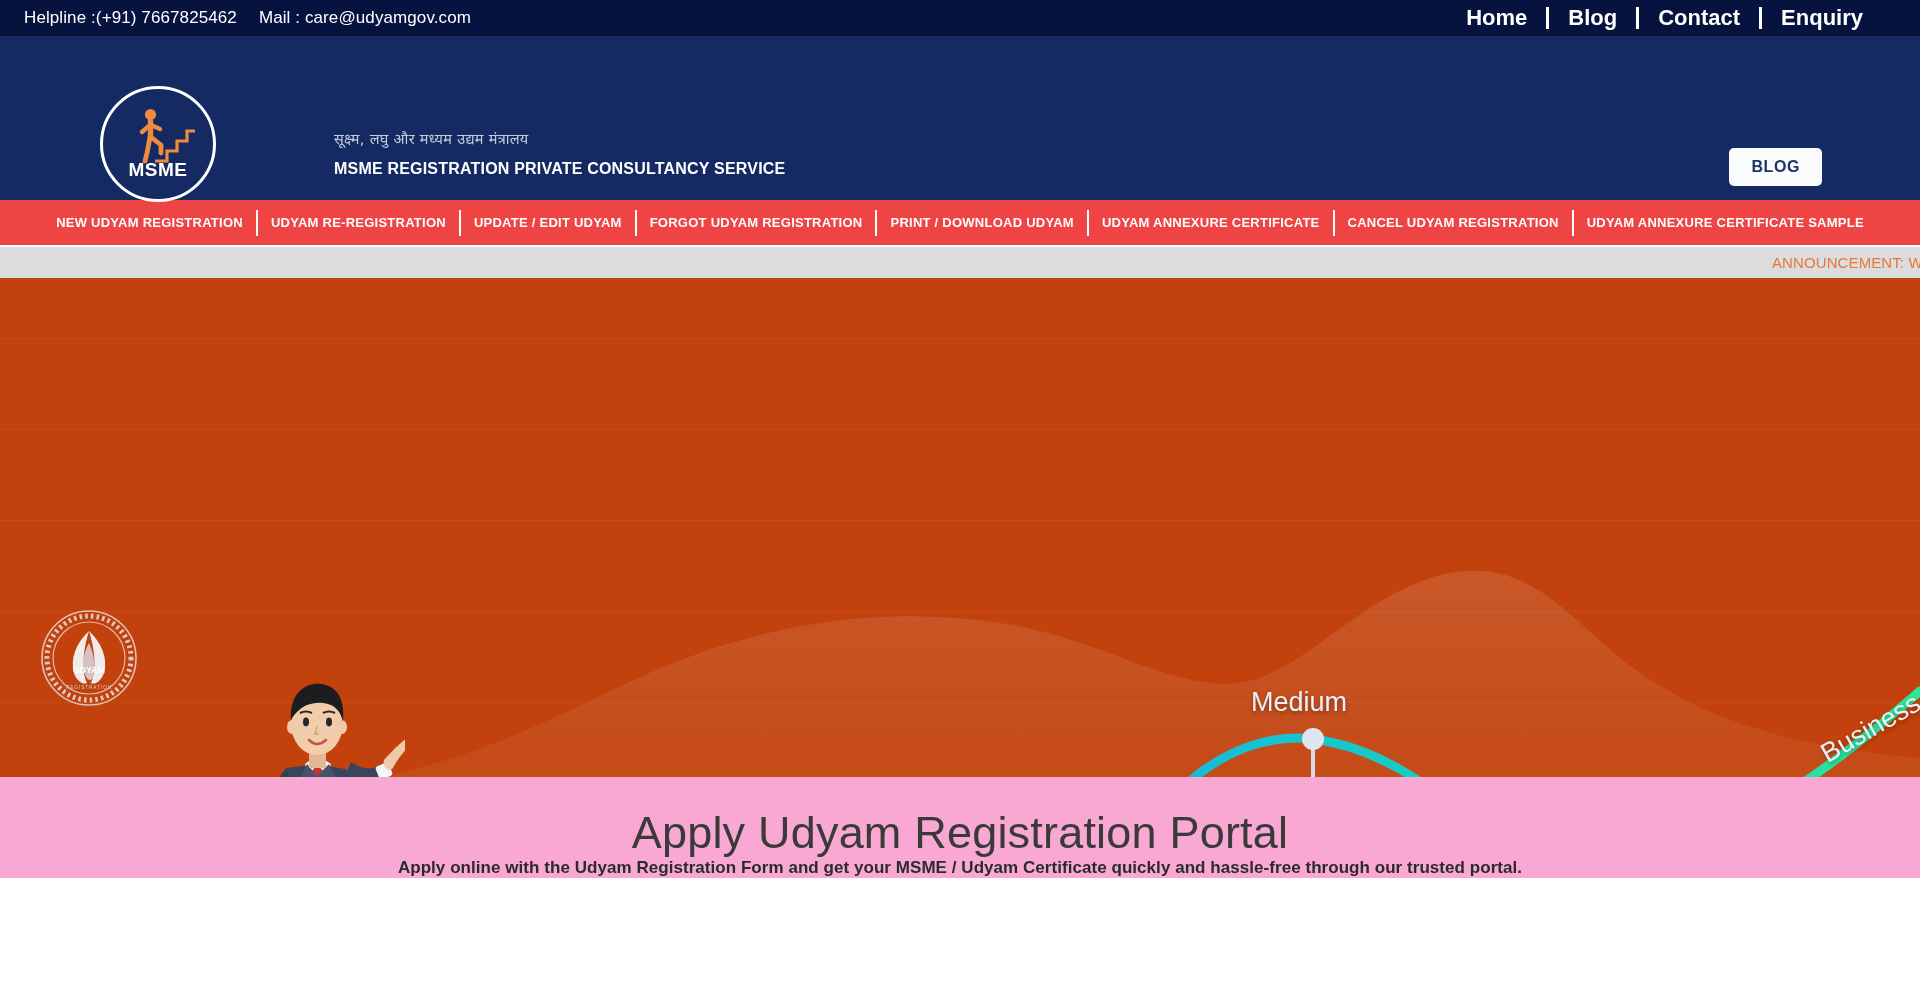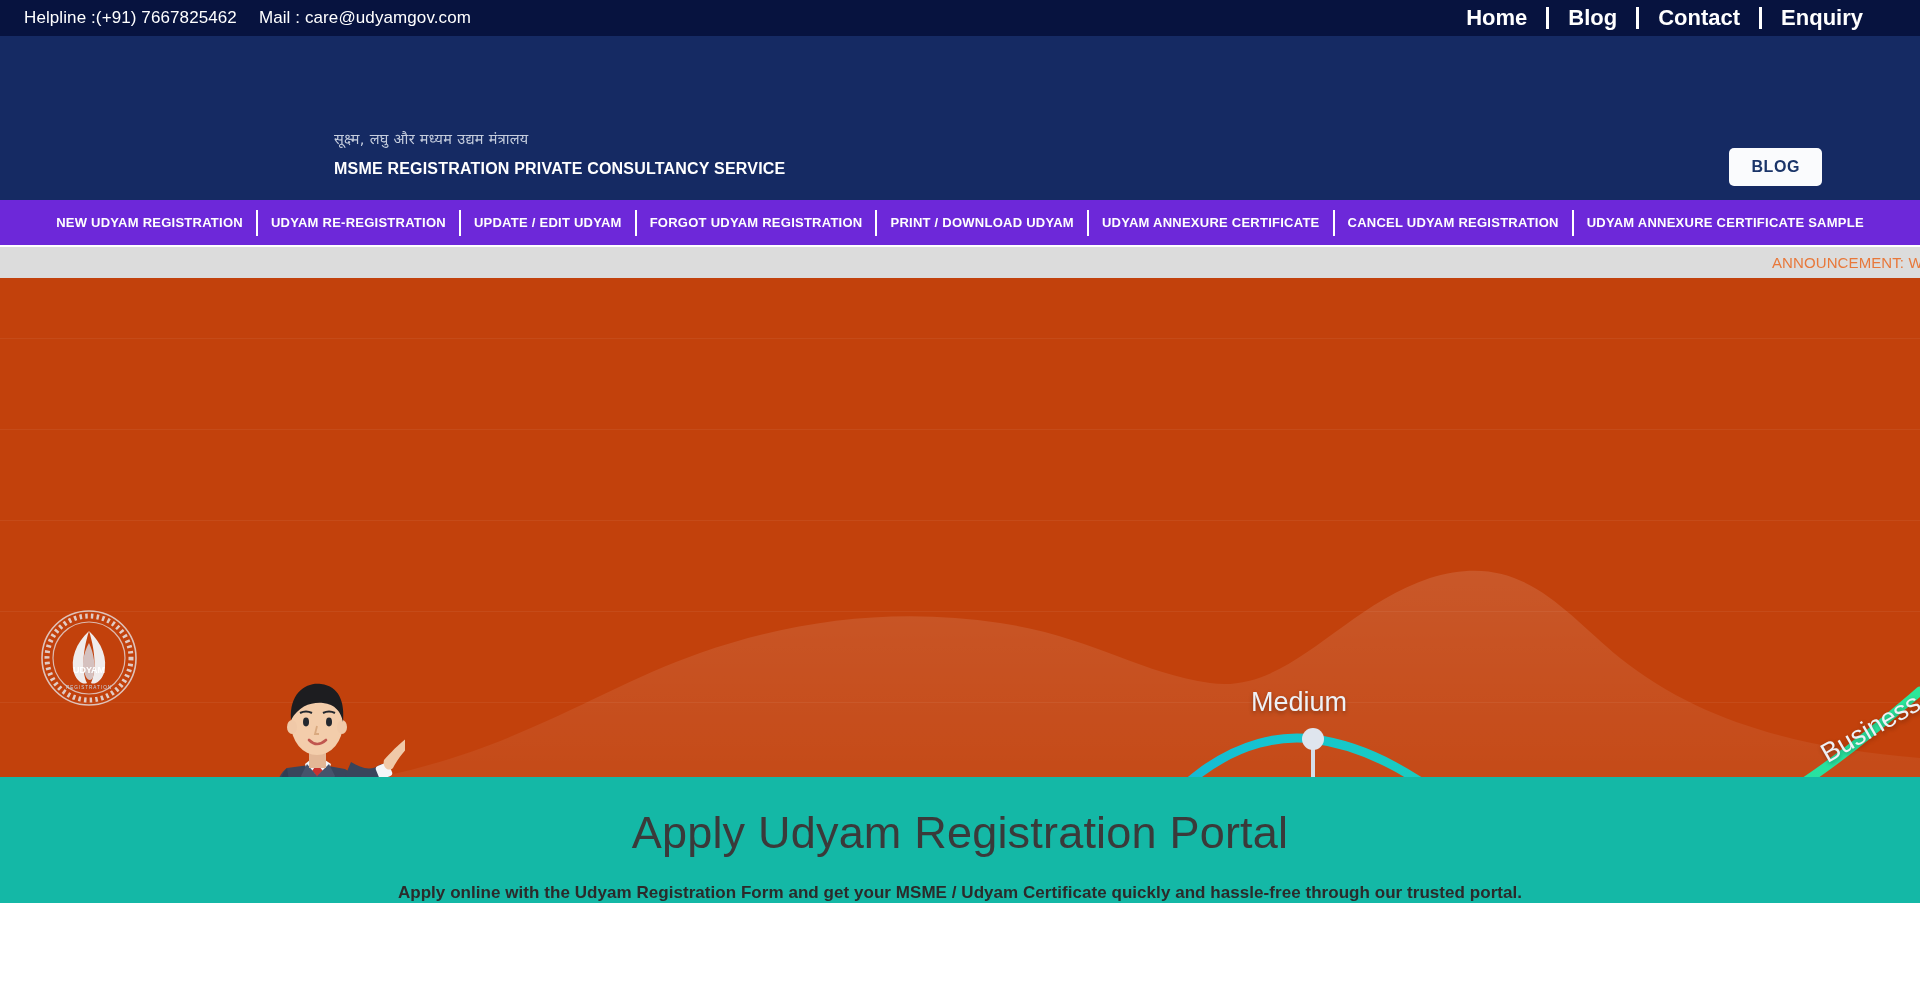--- a/index.html
+++ b/index.html
@@ -98,21 +98,21 @@
     font-weight: bold;
     letter-spacing: .6px;
     padding: 10px 22px;
     cursor: pointer;
     font-family: "Liberation Sans", sans-serif;
   }
 
   
   .navbar {
     height: 45px;
-    background: #6d28d9;
+    background: #ef4444;
     display: flex;
     align-items: center;
     justify-content: center;
   }
   .navbar-inner { display: flex; align-items: center; }
   .nav-item {
     color: #ffffff;
     font-size: 13px;
     font-weight: bold;
     letter-spacing: .25px;
@@ -181,33 +181,32 @@
     font-weight: normal;
     text-shadow: 0 2px 4px rgba(0,0,0,.35);
     white-space: nowrap;
     pointer-events: none;
   }
   .lbl-medium { left: 1251px; top: 409px; font-size: 27px; }
   .lbl-business { left: 1816px; top: 435px; font-size: 27px; transform: rotate(-30deg); }
 
   
   .main {
-    background: #14b8a6;
+    background: #f9a8d4;
     padding-top: 31px;
     text-align: center;
   }
   .page-title {
     font-size: 45px;
     font-weight: normal;
     color: #3a3a3a;
     letter-spacing: .2px;
     line-height: 1.12;
   }
   .page-sub {
-    margin-top: 25px;
     font-size: 17px;
     font-weight: bold;
     color: #2b2b2b;
     letter-spacing: .05px;
   }
   .form-card {
     width: 920px;
     margin: 29px auto 0;
     background: #f7f8fa;
     text-align: left;
@@ -240,20 +239,41 @@
     <a href="#">Blog</a>
     <i class="topbar-sep"></i>
     <a href="#">Contact</a>
     <i class="topbar-sep"></i>
     <a href="#">Enquiry</a>
   </div>
 </div>
 
 <div class="header">
 
+  <div class="logo-wrap">
+    <div class="logo-circle">
+      <svg class="logo-svg" width="72" height="62" viewBox="0 0 72 62">
+
+        <path d="M30 56 H42 V46 H52 V36 H62 V26 H70" fill="none" stroke="#ef8b3e" stroke-width="3.2"></path>
+
+        <circle cx="25.5" cy="9.5" r="5.6" fill="#ef8b3e"></circle>
+
+        <path d="M25.5 16 L25.5 33" stroke="#ef8b3e" stroke-width="5.4" stroke-linecap="round"></path>
+
+        <path d="M25 20 L17 27" stroke="#ef8b3e" stroke-width="4.4" stroke-linecap="round"></path>
+
+        <path d="M26 20 L35 24" stroke="#ef8b3e" stroke-width="4.4" stroke-linecap="round"></path>
+
+        <path d="M25 32 L22 48 L20 56" fill="none" stroke="#ef8b3e" stroke-width="4.8" stroke-linecap="round" stroke-linejoin="round"></path>
+
+        <path d="M26 32 L36 40 L36 48" fill="none" stroke="#ef8b3e" stroke-width="4.8" stroke-linecap="round" stroke-linejoin="round"></path>
+      </svg>
+      <div class="logo-msme">MSME</div>
+    </div>
+  </div>
 
   <div class="header-titles">
     <div class="title-hi">सूक्ष्म, लघु और मध्यम उद्यम मंत्रालय</div>
     <div class="title-en">MSME REGISTRATION PRIVATE CONSULTANCY SERVICE</div>
   </div>
 
   <button class="blog-btn">BLOG</button>
 </div>
 
 <div class="navbar">

